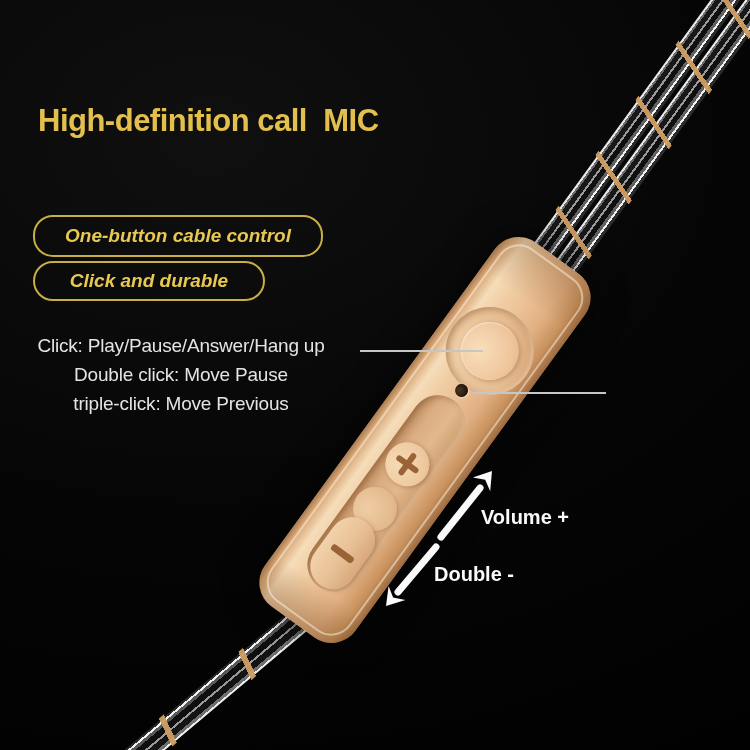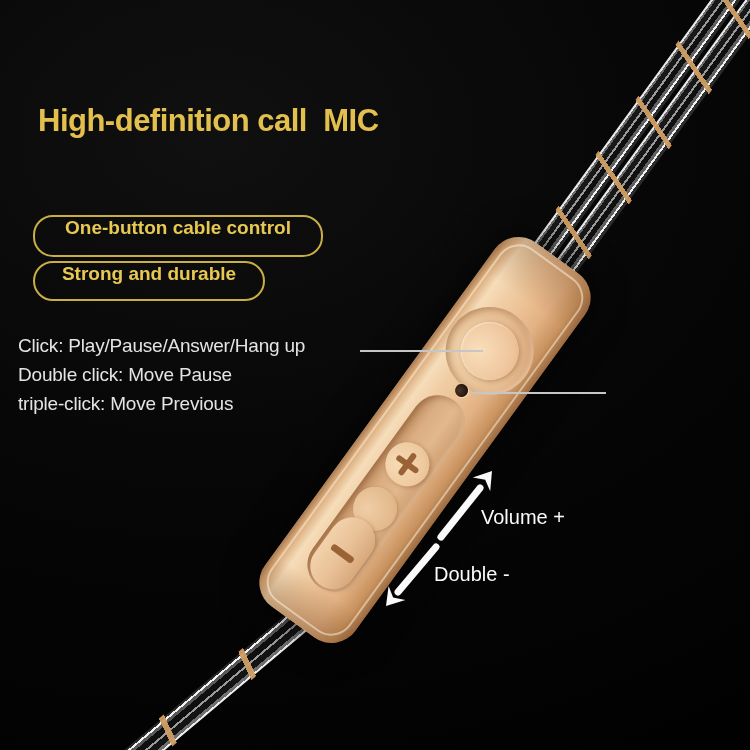--- a/index.html
+++ b/index.html
@@ -56,27 +56,27 @@
   .plus-icon::after{left:10px;top:0;width:6px;height:26px;}
   .minus-icon{position:absolute;left:35px;top:10px;width:7px;height:26px;background:#9a6336;border-radius:3px;}
   
   .lead{position:absolute;height:2px;background:#c6c6c6;z-index:3;}
   .lead-click{left:360px;top:350px;width:123px;}
   .lead-mic{left:472px;top:392px;width:134px;}
   .heading{position:absolute;z-index:3;left:38px;top:100px;color:#e3c04e;
     font-weight:700;font-size:31px;line-height:42px;letter-spacing:-0.5px;}
   .heading div{white-space:pre;}
   .pill{position:absolute;z-index:3;border:2px solid #c9ae45;border-radius:20px;
-    color:#e7c952;font-weight:700;font-size:19px;display:flex;align-items:flex-start;justify-content:center;}
+    color:#e7c952;font-weight:700;font-size:19px;display:flex;align-items:center;justify-content:center;font-style:italic;}
   .pill-1{left:33px;top:215px;width:286px;height:38px;}
   .pill-2{left:33px;top:261px;width:228px;height:36px;}
-  .instructions{position:absolute;z-index:3;left:18px;top:331px;width:326px;text-align:left;
+  .instructions{position:absolute;z-index:3;left:18px;top:331px;width:326px;text-align:center;
     color:#e4e4e4;font-size:19px;line-height:29px;letter-spacing:-0.2px;}
   .hd-label{position:absolute;z-index:3;left:612px;top:382px;color:#d6d6d6;font-size:19px;}
-  .vol-label{position:absolute;z-index:3;color:#fafafa;font-weight:400;font-size:20px;text-align:right;}
+  .vol-label{position:absolute;z-index:3;color:#fafafa;font-weight:700;font-size:20px;text-align:right;}
   .vol-up{left:481px;top:506px;}
   .vol-down{left:434px;top:563px;}
   .arrows{position:absolute;z-index:3;left:370px;top:455px;}
 </style>
 </head>
 <body>
 
 <div class="stage">
 
   <div class="cable cable-top">
@@ -105,21 +105,21 @@
   </div>
 
   <div class="heading">
     <div>High-definition call  MIC</div>
   </div>
 
   <div class="pill pill-1">
     <span>One-button cable control</span>
   </div>
   <div class="pill pill-2">
-    <span>Strong and durable</span>
+    <span>Click and durable</span>
   </div>
 
   <div class="instructions">
     <div>Click: Play/Pause/Answer/Hang up</div>
     <div>Double click: Move Pause</div>
     <div>triple-click: Move Previous</div>
   </div>
 
   <div class="lead lead-click"></div>
   <div class="lead lead-mic"></div>

